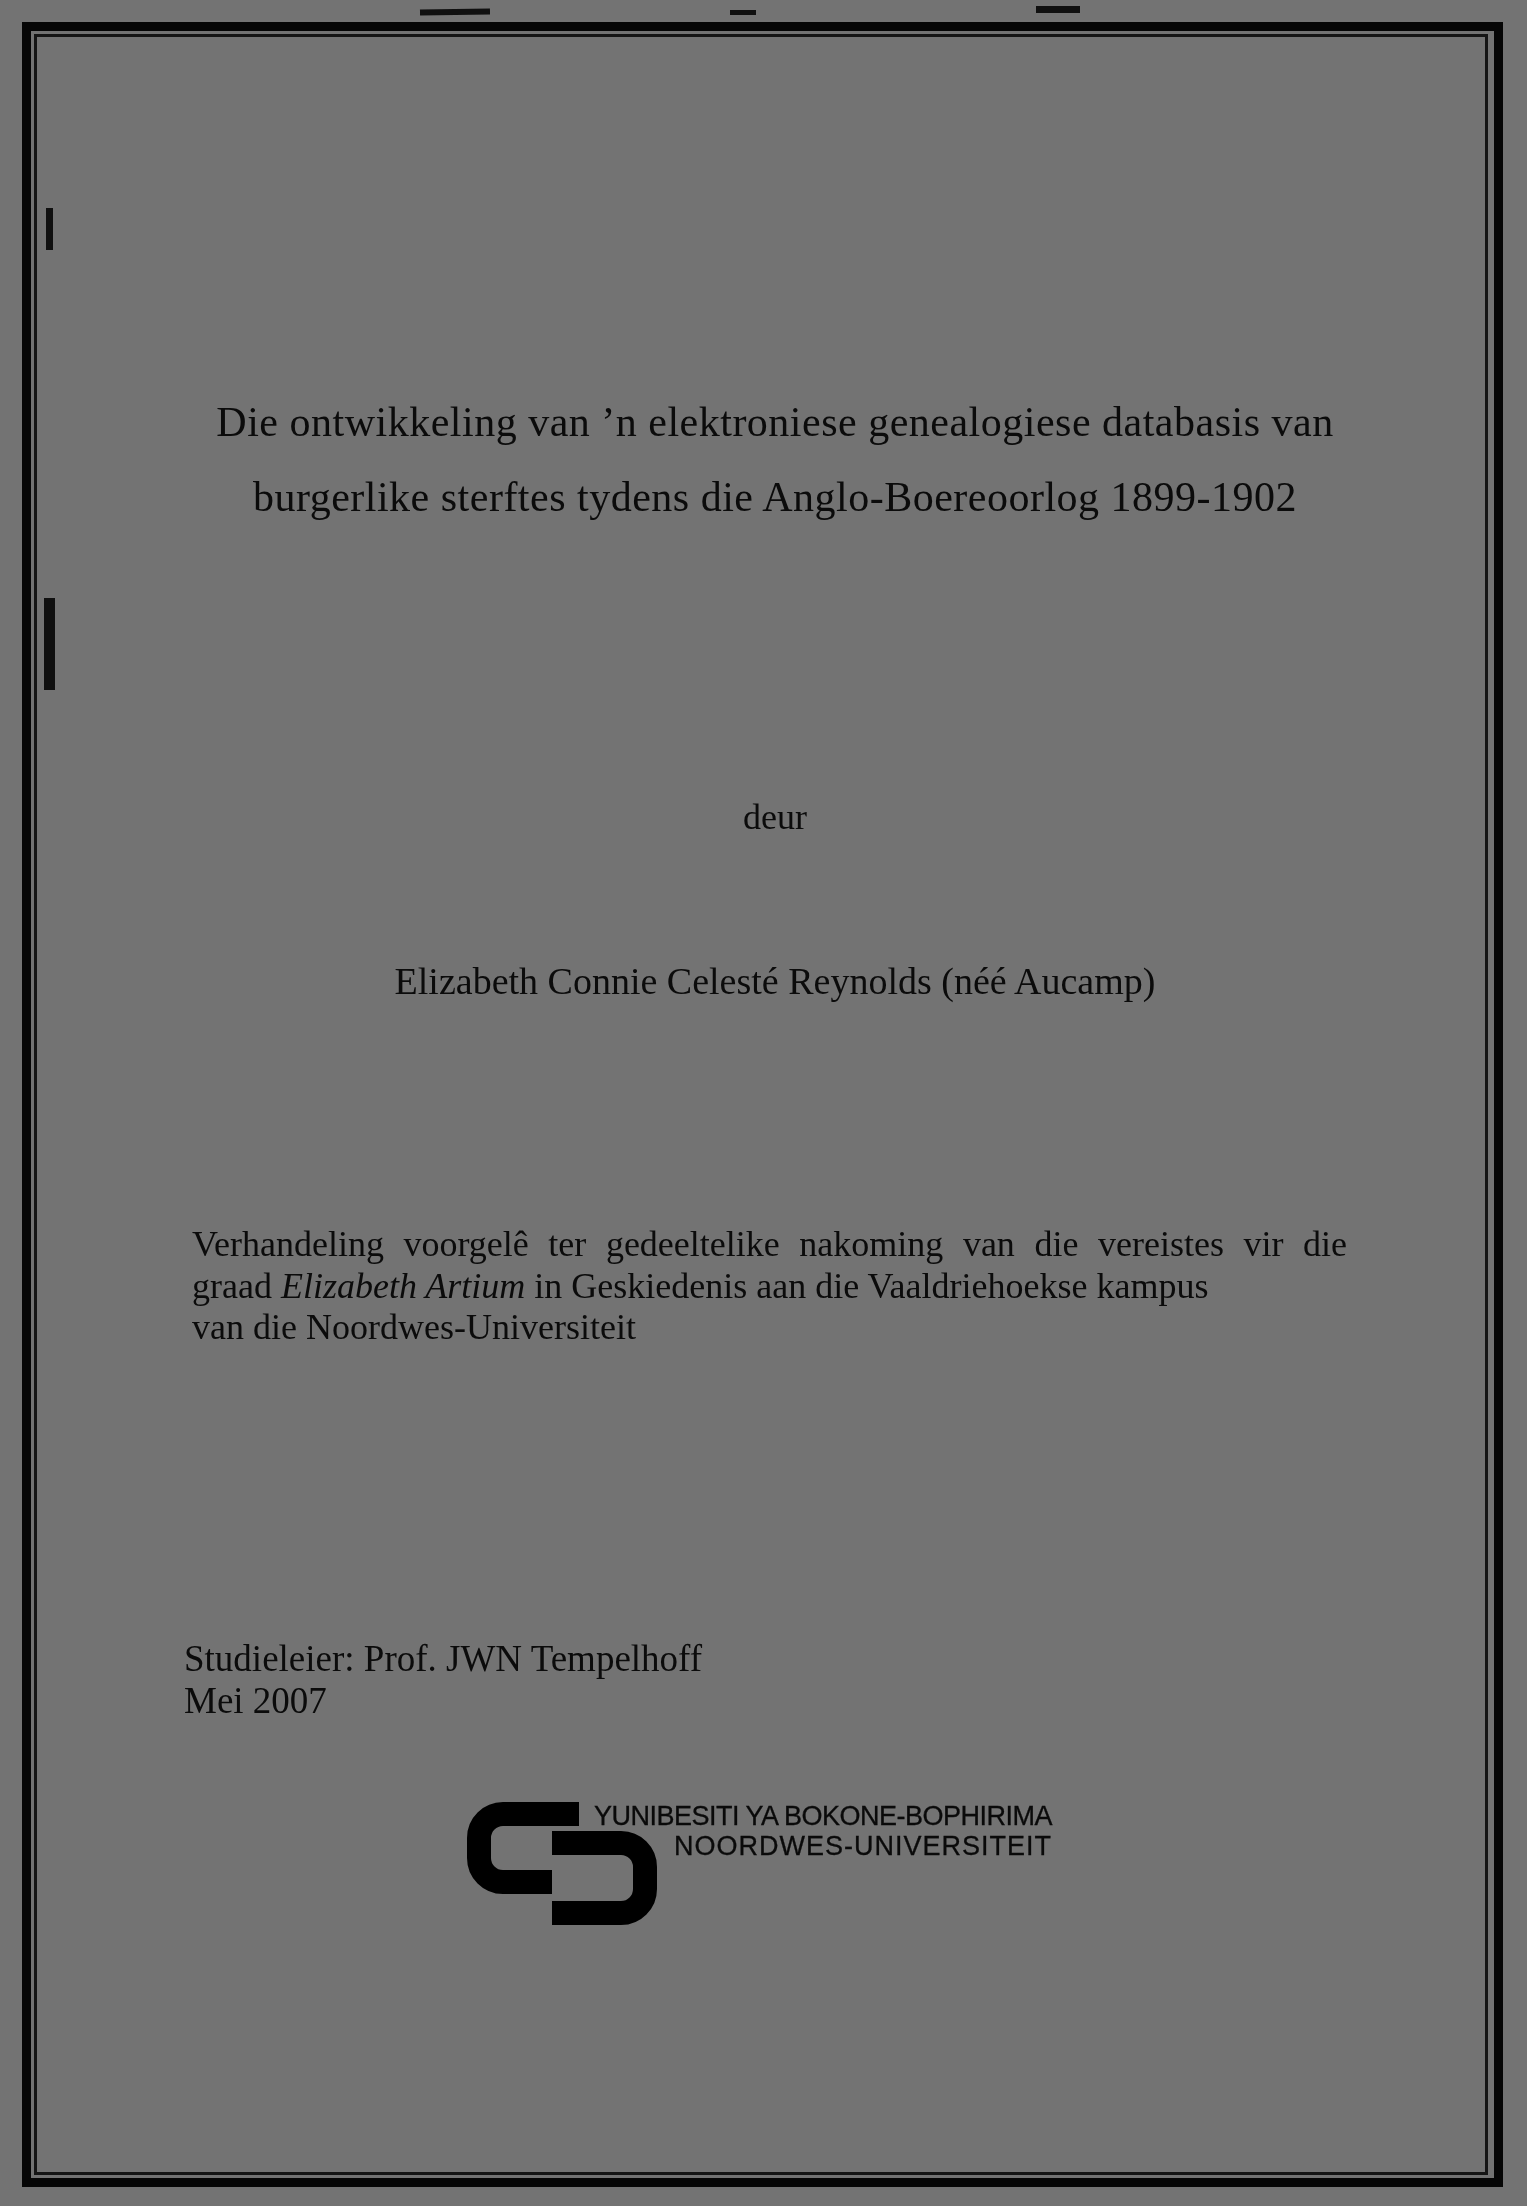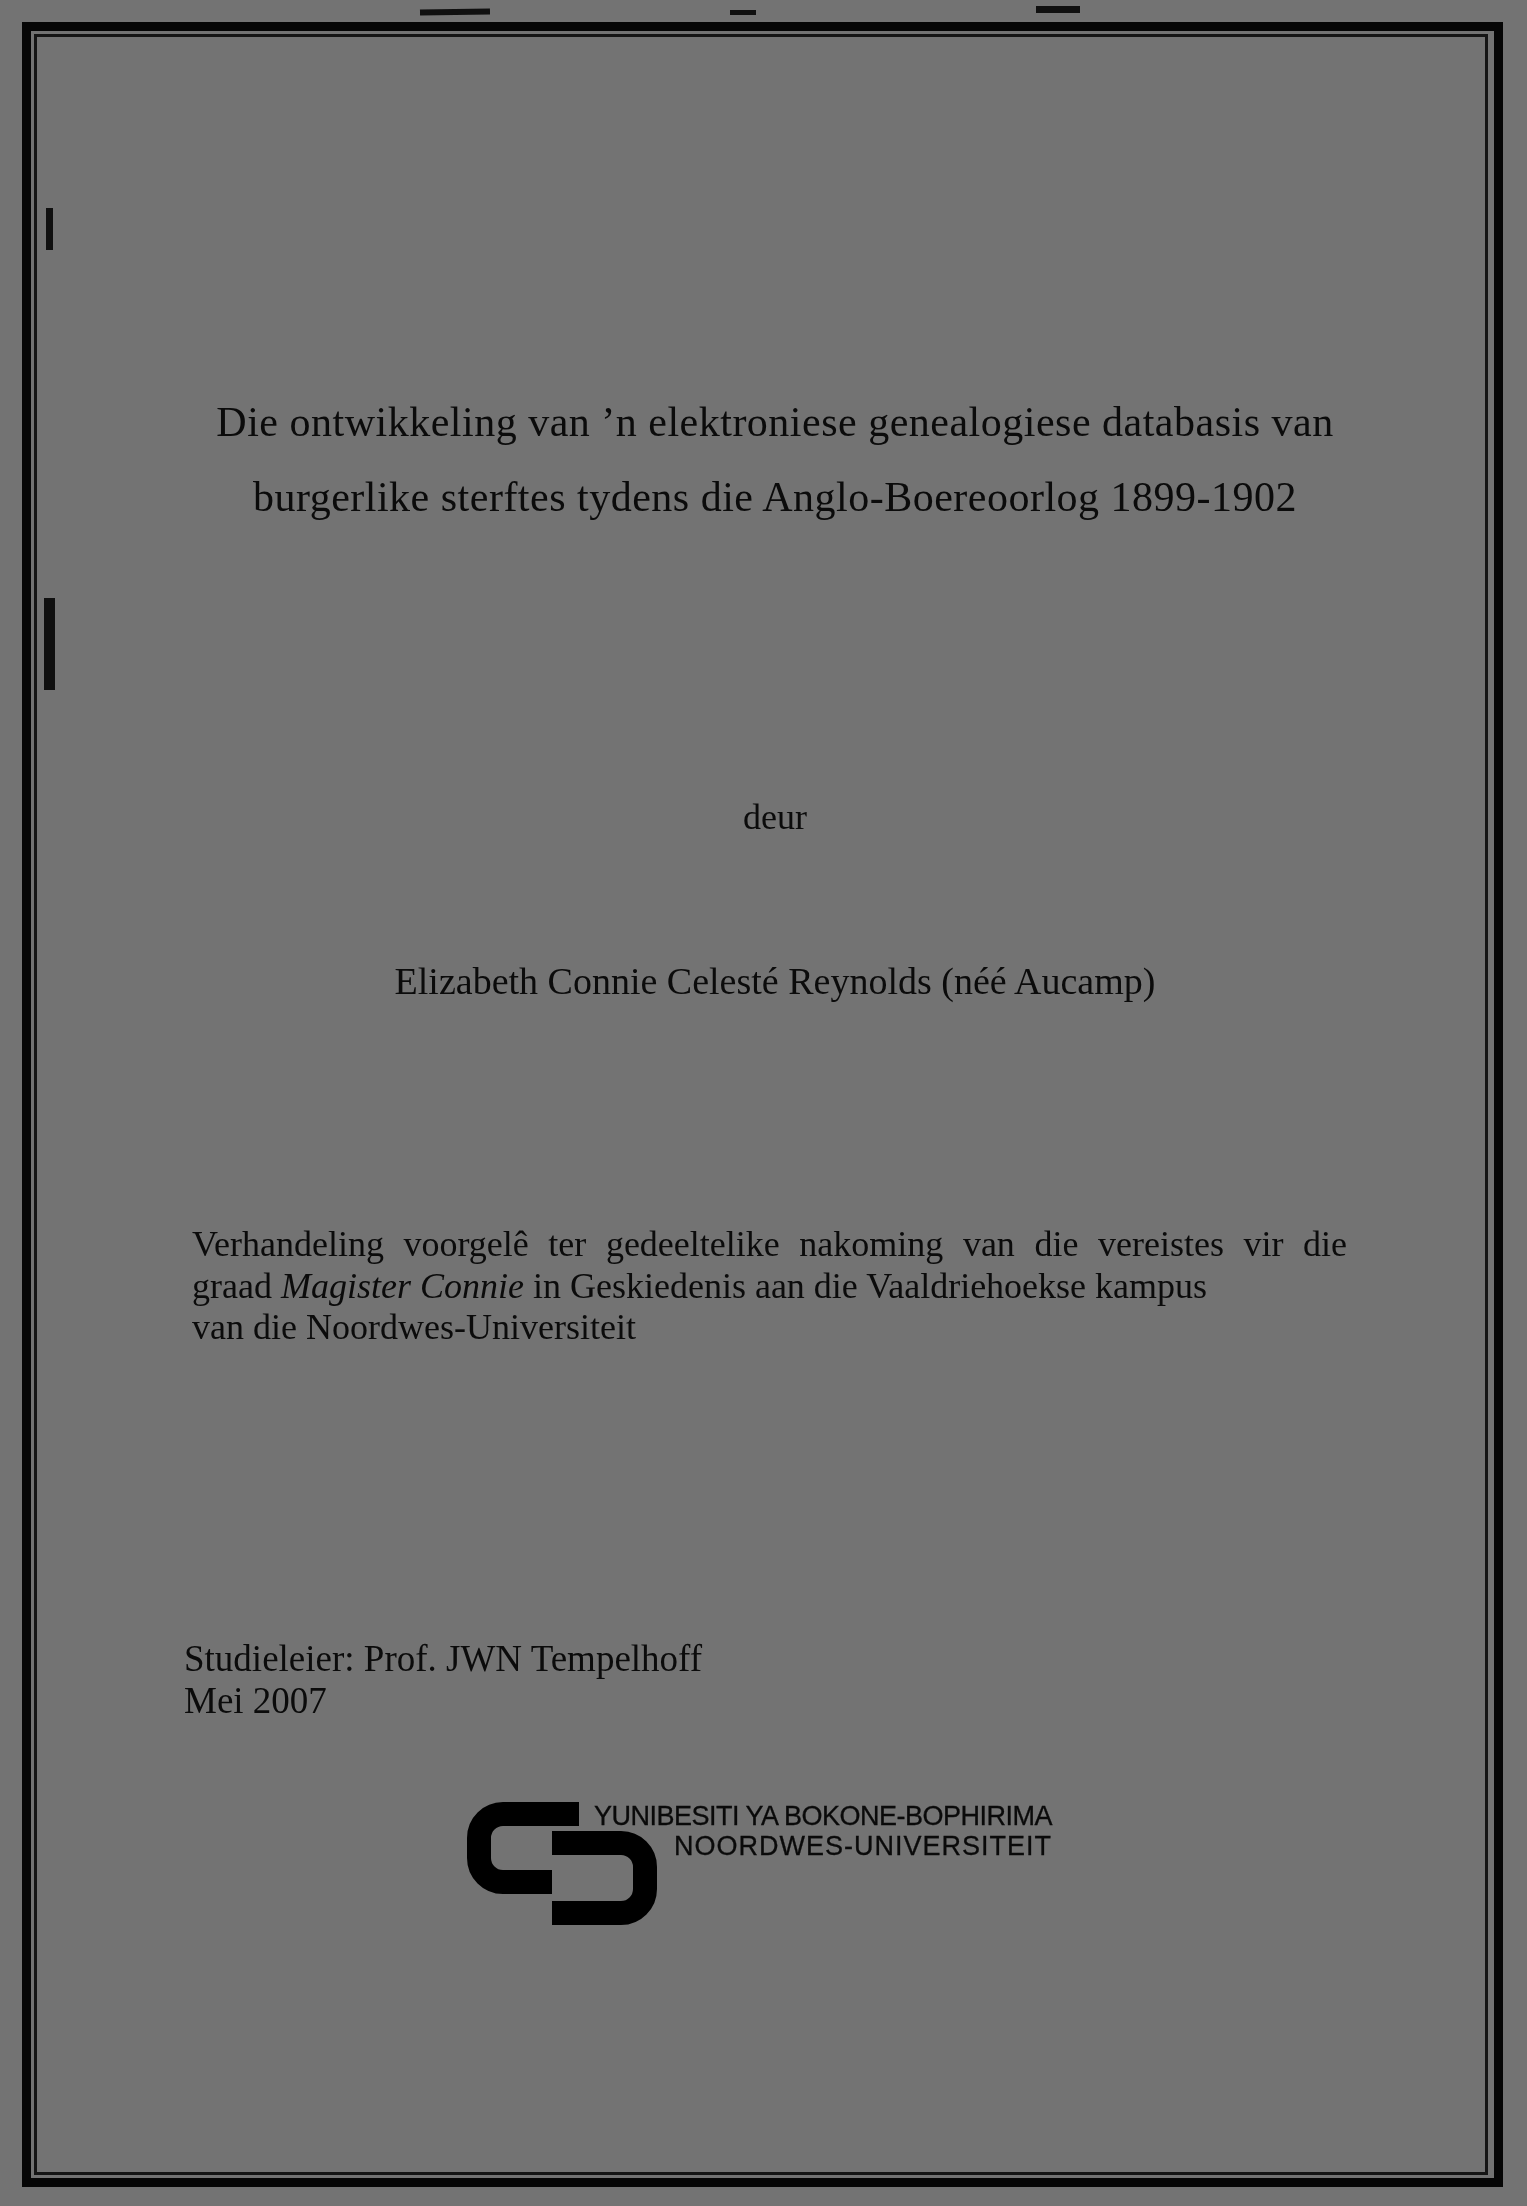--- a/index.html
+++ b/index.html
@@ -120,21 +120,21 @@
     <div>Die ontwikkeling van ’n elektroniese genealogiese databasis van</div>
     <div>burgerlike sterftes tydens die Anglo-Boereoorlog 1899-1902</div>
   </div>
 
   <div class="centered byline">deur</div>
 
   <div class="centered author">Elizabeth Connie Celesté Reynolds (néé Aucamp)</div>
 
   <div class="declaration">
     <div class="decl-line1">Verhandeling voorgelê ter gedeeltelike nakoming van die vereistes vir die</div>
-    <div class="decl-line2"><span>graad </span><em>Magister Connie</em><span> in Geskiedenis aan die Vaaldriehoekse kampus</span></div>
+    <div class="decl-line2"><span>graad </span><em>Elizabeth Artium</em><span> in Geskiedenis aan die Vaaldriehoekse kampus</span></div>
     <div class="decl-line3">van die Noordwes-Universiteit</div>
   </div>
 
   <div class="supervisor-block">
     <div>Studieleier: Prof. JWN Tempelhoff</div>
     <div>Mei 2007</div>
   </div>
 
   <svg class="logo-mark" width="190" height="123" viewBox="0 0 190 123" aria-hidden="true">
     <path d="M 112 12 H 36 A 24 24 0 0 0 12 36 V 56 A 24 24 0 0 0 36 80 H 85" fill="none" stroke="#000000" stroke-width="24"></path>

